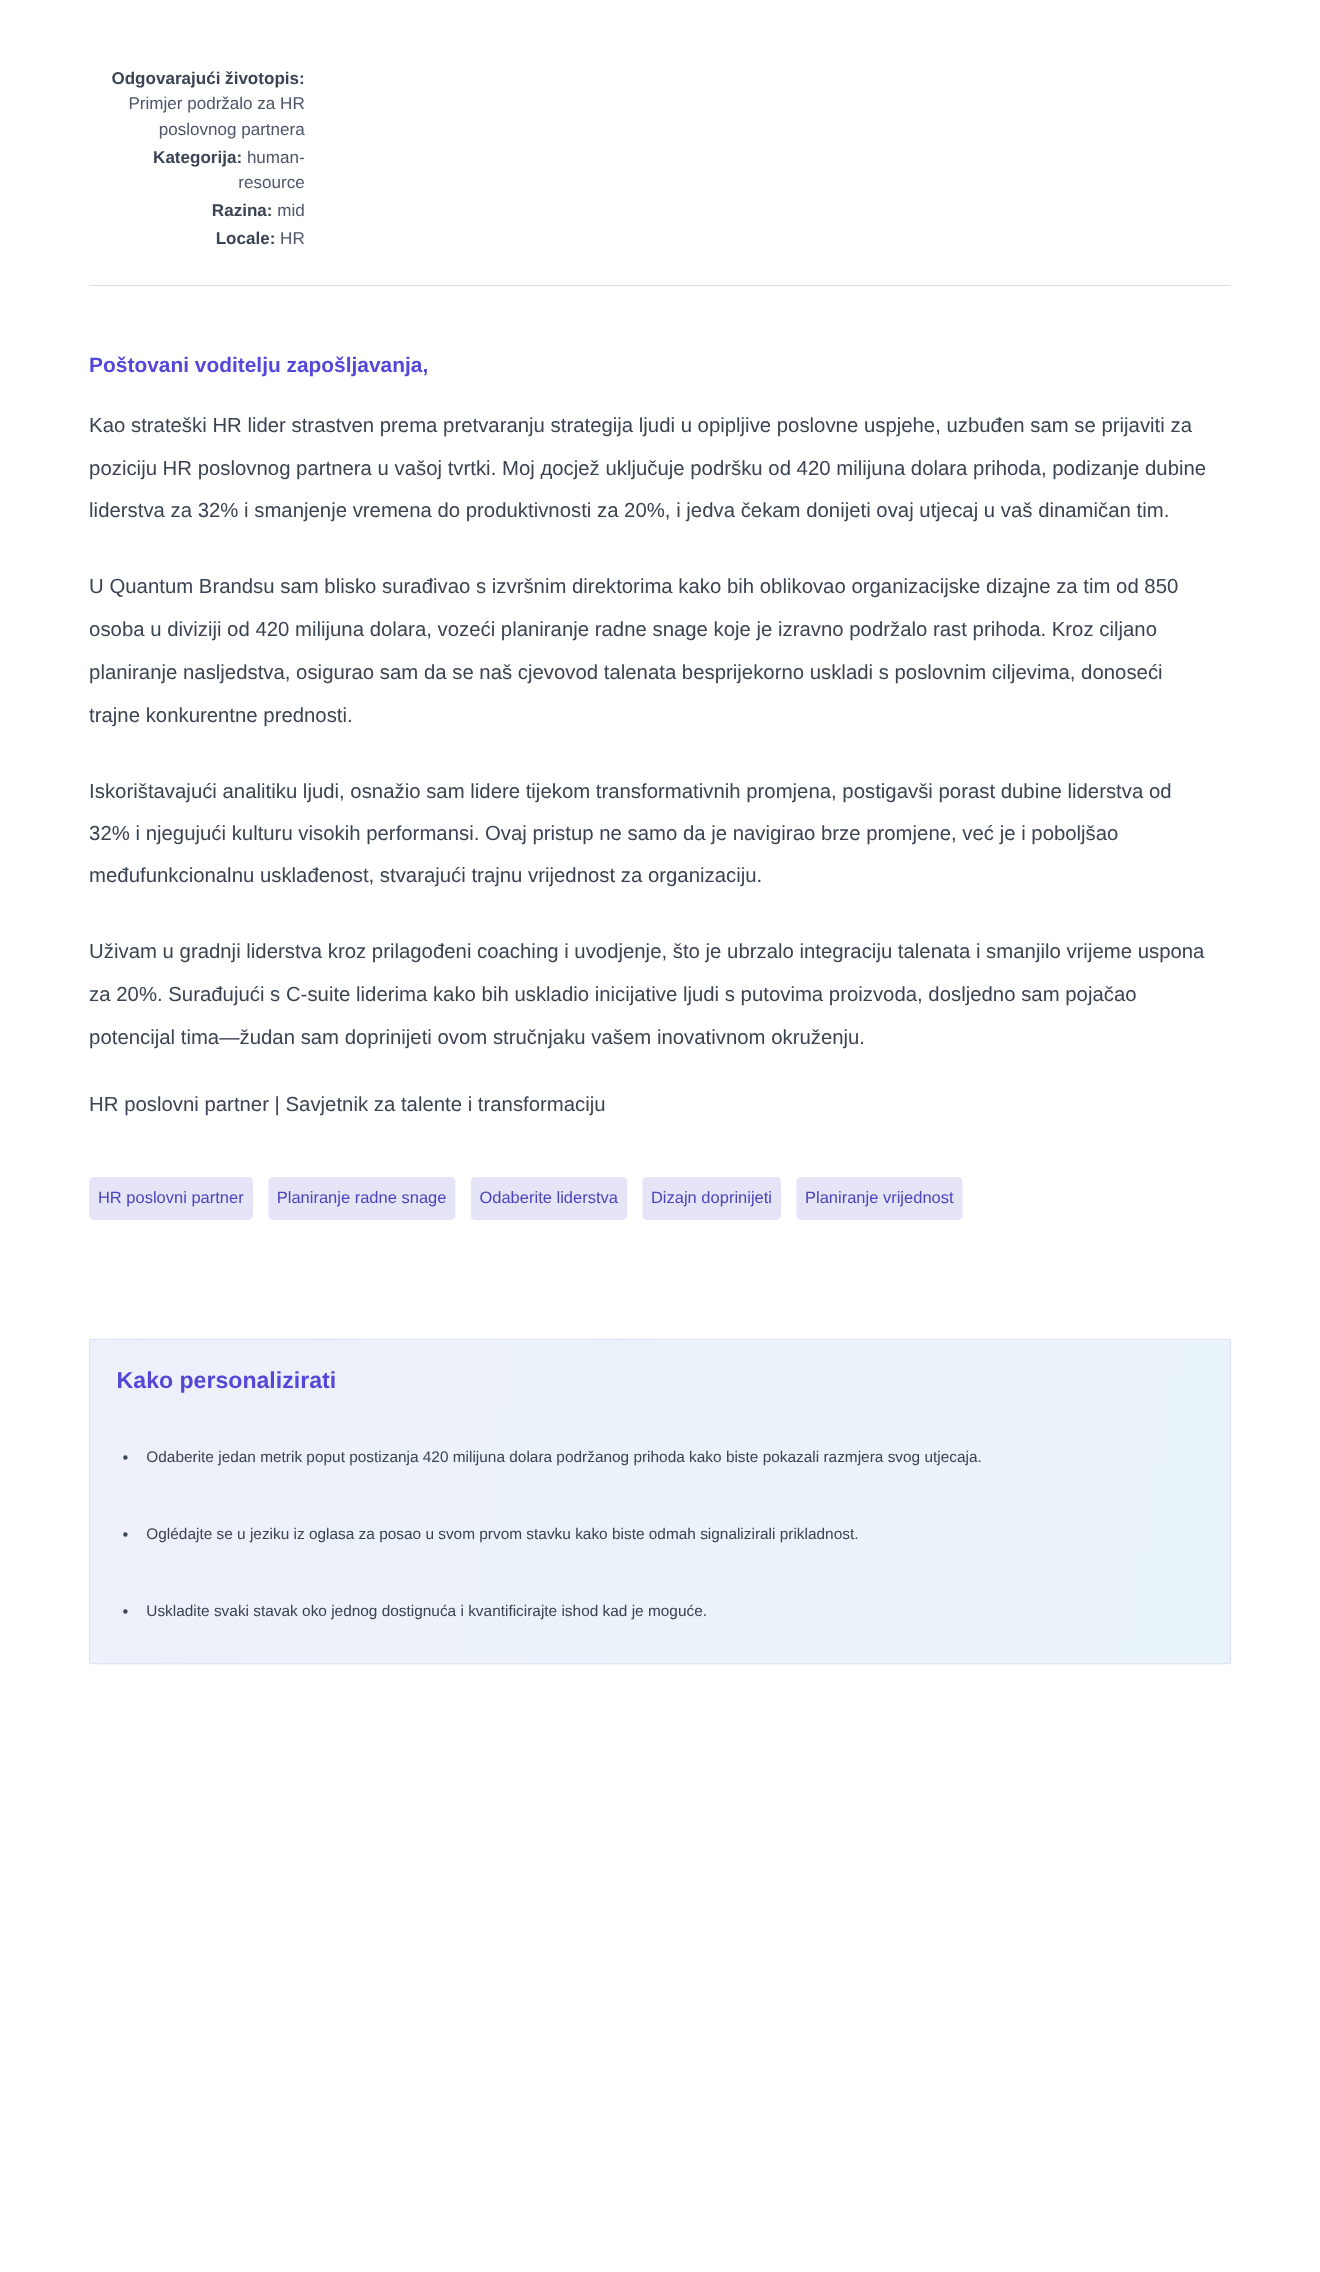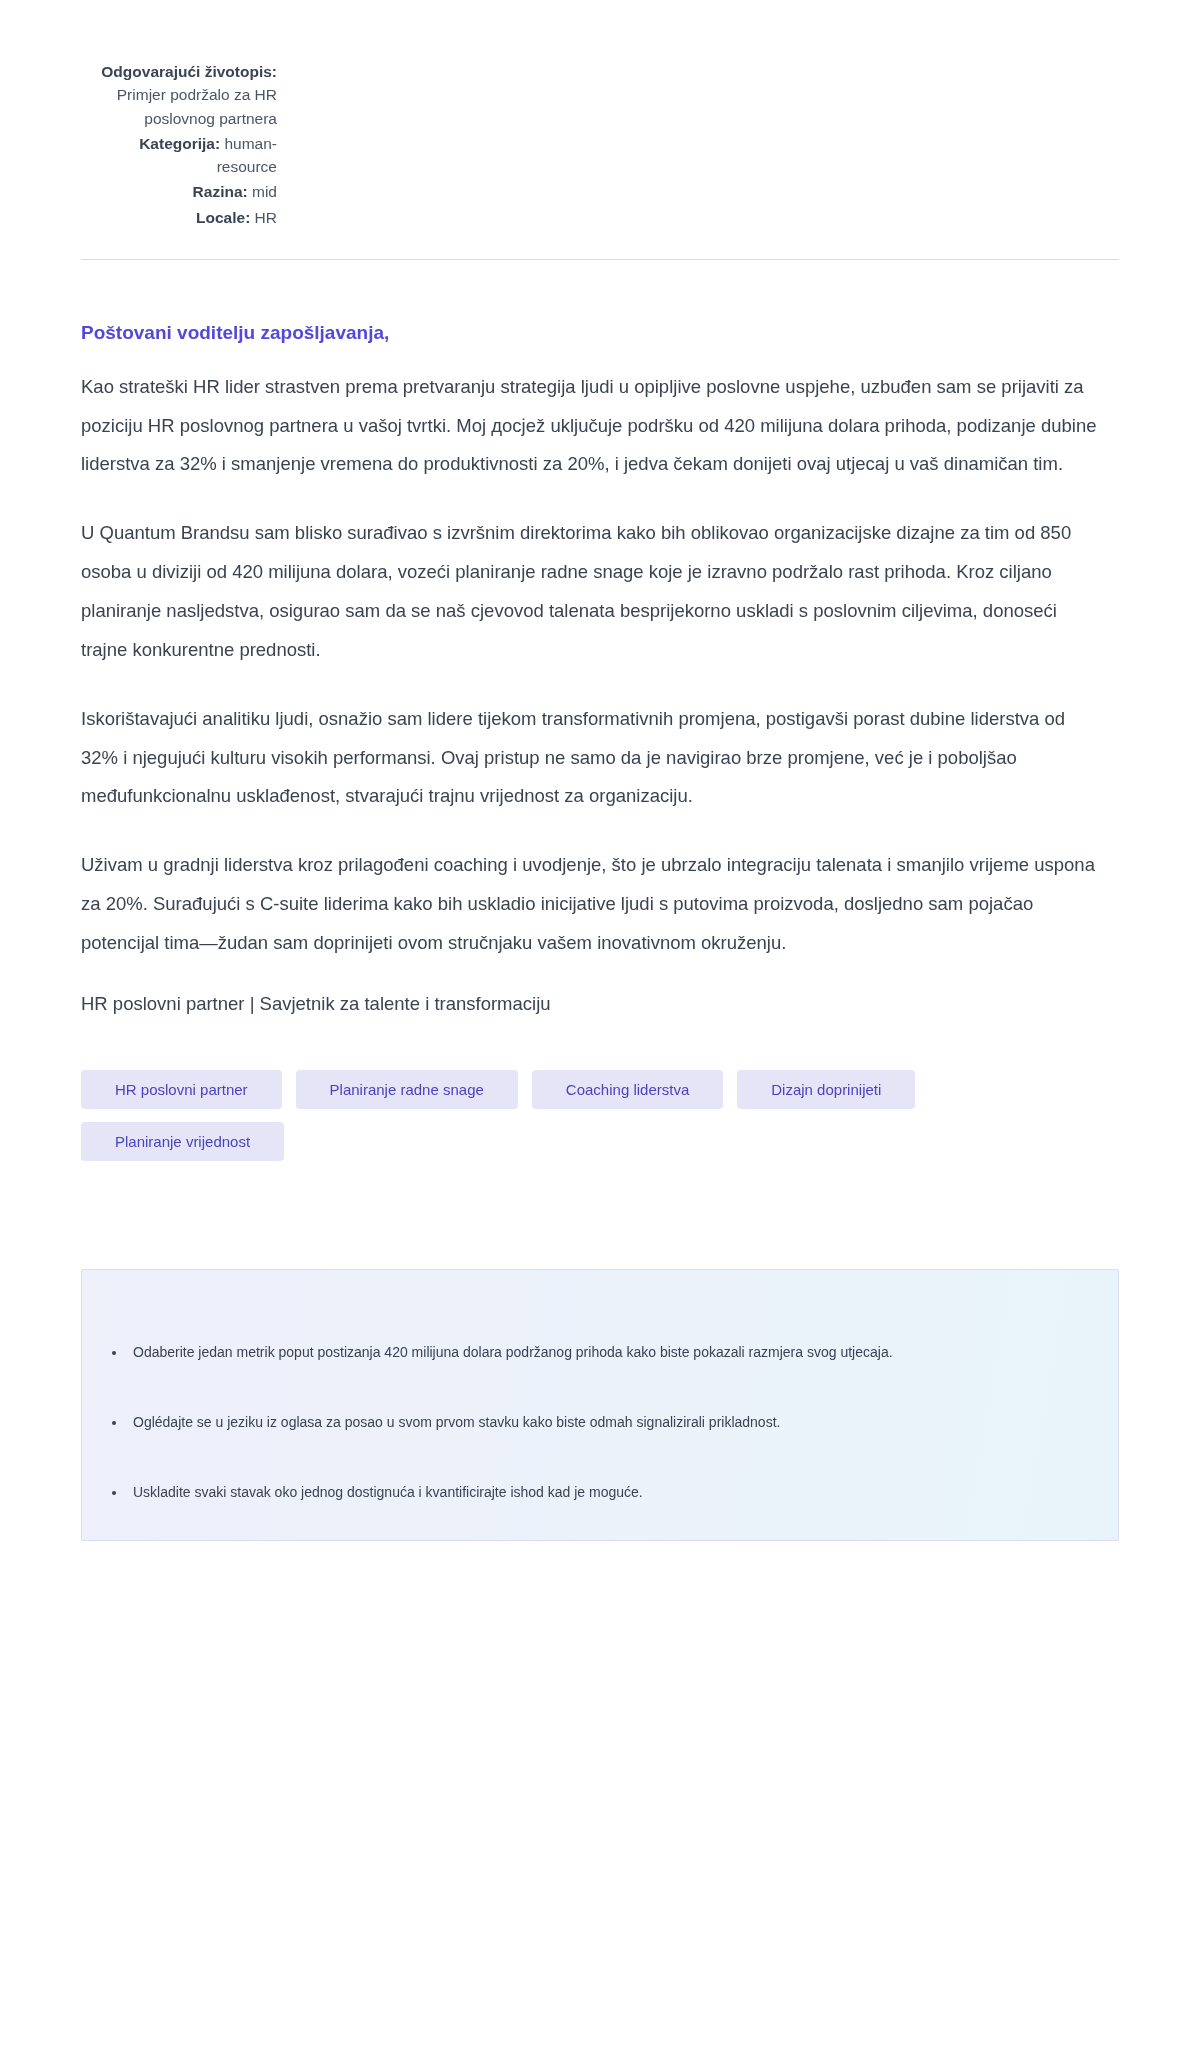--- a/index.html
+++ b/index.html
@@ -101,21 +101,21 @@
   .tags{
     margin-top:55px;
     display:flex;
     flex-wrap:wrap;
   }
   .tag{
     background:var(--tag-bg);
     color:var(--tag-text);
     font-size:15px;
     line-height:1;
-    padding:12px 34px;
+    padding:12px 8px;
     border-radius:4px;
     margin:0 14px 13px 0;
     white-space:nowrap;
   }
   
   .callout{
     margin-top:95px;
     background:linear-gradient(100deg,var(--callout-start) 0%,var(--callout-end) 100%);
     border:1px solid var(--callout-border);
     border-radius:2px;
@@ -175,26 +175,27 @@
     <p class="para">Kao strateški HR lider strastven prema pretvaranju strategija ljudi u opipljive poslovne uspjehe, uzbuđen sam se prijaviti za poziciju HR poslovnog partnera u vašoj tvrtki. Moj досјеž uključuje podršku od 420 milijuna dolara prihoda, podizanje dubine liderstva za 32% i smanjenje vremena do produktivnosti za 20%, i jedva čekam donijeti ovaj utjecaj u vaš dinamičan tim.</p>
     <p class="para">U Quantum Brandsu sam blisko surađivao s izvršnim direktorima kako bih oblikovao organizacijske dizajne za tim od 850 osoba u diviziji od 420 milijuna dolara, vozeći planiranje radne snage koje je izravno podržalo rast prihoda. Kroz ciljano planiranje nasljedstva, osigurao sam da se naš cjevovod talenata besprijekorno uskladi s poslovnim ciljevima, donoseći trajne konkurentne prednosti.</p>
     <p class="para">Iskorištavajući analitiku ljudi, osnažio sam lidere tijekom transformativnih promjena, postigavši porast dubine liderstva od 32% i njegujući kulturu visokih performansi. Ovaj pristup ne samo da je navigirao brze promjene, već je i poboljšao međufunkcionalnu usklađenost, stvarajući trajnu vrijednost za organizaciju.</p>
     <p class="para">Uživam u gradnji liderstva kroz prilagođeni coaching i uvodjenje, što je ubrzalo integraciju talenata i smanjilo vrijeme uspona za 20%. Surađujući s C-suite liderima kako bih uskladio inicijative ljudi s putovima proizvoda, dosljedno sam pojačao potencijal tima—žudan sam doprinijeti ovom stručnjaku vašem inovativnom okruženju.</p>
     <p class="sig-role">HR poslovni partner | Savjetnik za talente i transformaciju</p>
   </section>
 
   <section class="tags">
     <span class="tag">HR poslovni partner</span>
     <span class="tag">Planiranje radne snage</span>
-    <span class="tag">Coaching liderstva</span>
+    <span class="tag">Odaberite liderstva</span>
     <span class="tag">Dizajn doprinijeti</span>
     <span class="tag">Planiranje vrijednost</span>
   </section>
 
   <aside class="callout">
+    <h2 class="callout-title">Kako personalizirati</h2>
     <ul class="callout-list">
       <li>Odaberite jedan metrik poput postizanja 420 milijuna dolara podržanog prihoda kako biste pokazali razmjera svog utjecaja.</li>
       <li>Oglédajte se u jeziku iz oglasa za posao u svom prvom stavku kako biste odmah signalizirali prikladnost.</li>
       <li>Uskladite svaki stavak oko jednog dostignuća i kvantificirajte ishod kad je moguće.</li>
     </ul>
   </aside>
 
 </main>
 
 </body></html>

